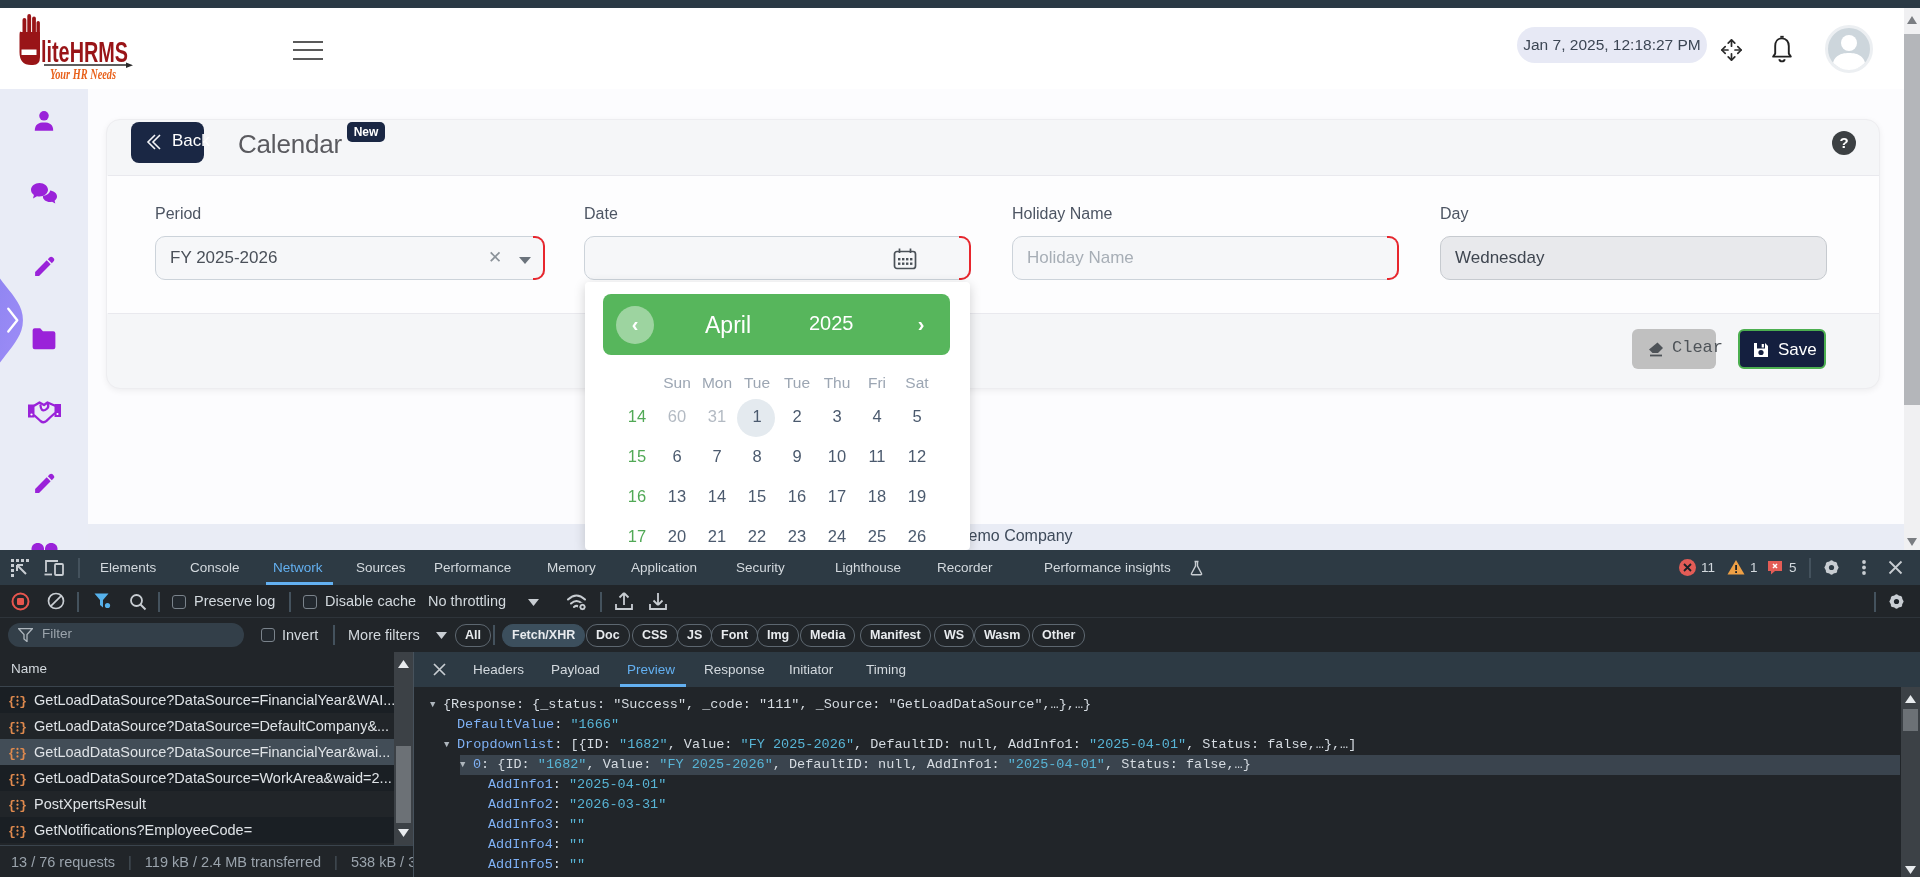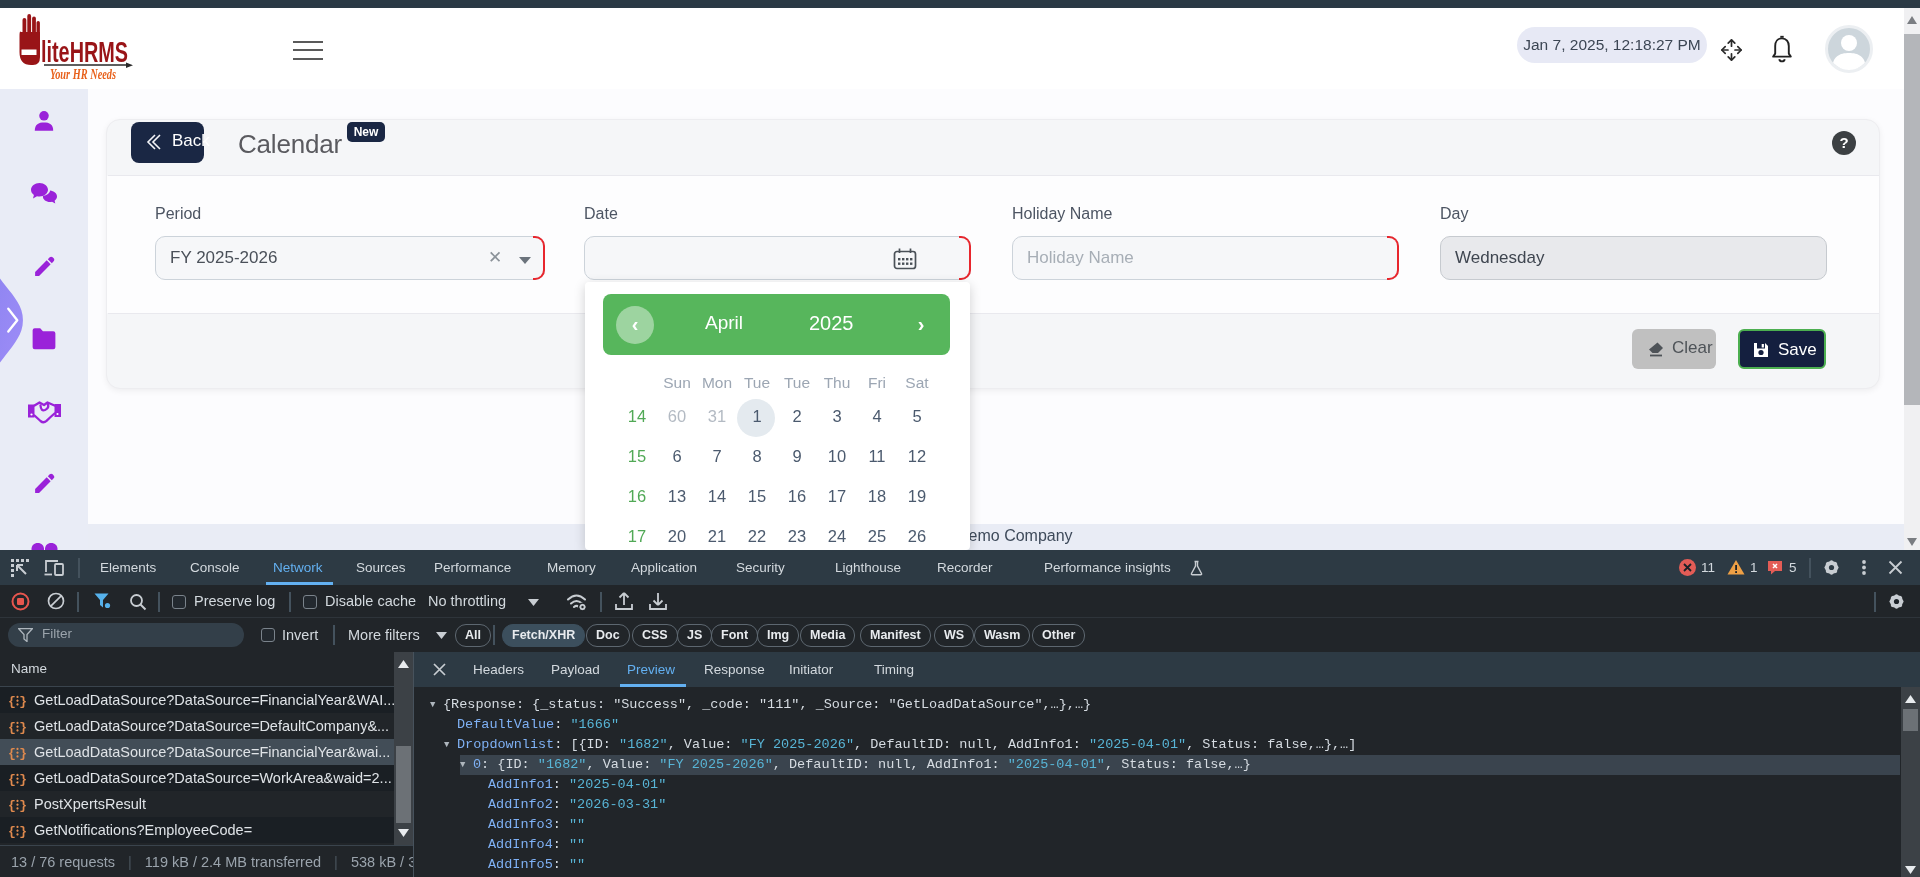--- a/index.html
+++ b/index.html
@@ -31,21 +31,21 @@
 #newbadge { left:347px; top:122px; width:38px; height:20px; background:#1a2744; border-radius:5px; color:#fff; font-size:12px; font-weight:bold; text-align:center; line-height:20px; }
 #helpbtn { left:1832px; top:131px; width:24px; height:24px; background:#3c4043; border-radius:50%; color:#fff; font-size:15px; font-weight:bold; text-align:center; line-height:24px; }
 #carddiv1 { left:108px; top:175px; width:1771px; height:1px; background:#e9e9ee; }
 #carddiv2 { left:108px; top:313px; width:1771px; height:1px; background:#e9e9ee; }
 
 .flabel { font-size:16px; color:#4d5563; }
 .finput { height:44px; background:#f6f7f9; border:1px solid #ccd3da; border-radius:10px; }
 .redright { position:absolute; right:-1px; top:-1px; width:12px; height:44px; border:2.5px solid #e8262d; border-left:none; border-radius:0 10px 10px 0; }
 
 
-#clearbtn { left:1632px; top:329px; width:84px; height:40px; background:#c0c0c0; border-radius:6px; color:#4e5358; font-size:17px; }
+#clearbtn { left:1632px; top:329px; width:84px; height:40px; background:#c0c0c0; border-radius:6px; color:#4e5358; font-size:17px;font-family:Liberation Mono, monospace; }
 #savebtn { left:1738px; top:329px; width:88px; height:40px; background:#141f3f; border:2px solid #4caf50; border-radius:6px; color:#fff; font-size:17px; }
 
 
 #calpopup { left:585px; top:282px; width:385px; height:268px; background:#ffffff; border-radius:4px; box-shadow:0 3px 12px rgba(0,0,0,.18); z-index:5; }
 .caldow { position:absolute; top:92px; font-size:15.5px; color:#9ca6b3; width:40px; text-align:center; }
 .calwk { position:absolute; width:40px; text-align:center; font-size:16.5px; color:#51a956; }
 .caldate { position:absolute; width:40px; text-align:center; font-size:16.5px; color:#4b5a6e; }
 .calmuted { color:#b3bac3; }
 
 
@@ -236,21 +236,21 @@
         <rect x="9.7" y="3" width="2.2" height="3.5" fill="#ffffff"></rect>
         <circle cx="9" cy="11.5" r="2.6" fill="#141f3f"></circle>
       </svg>
     <span style="position:absolute;left:38px;top:9px;">Save</span>
   </div>
 
   <div class="abs" id="calpopup">
     <div style="position:absolute;left:18px;top:12px;width:347px;height:61px;background:#57b65c;border-radius:8px;">
       <div style="position:absolute;left:13px;top:12px;width:38px;height:38px;border-radius:50%;background:rgba(255,255,255,.42);"></div>
       <span style="position:absolute;left:13px;top:12px;width:38px;height:38px;text-align:center;line-height:36px;color:#fff;font-size:20px;font-weight:bold;">‹</span>
-      <span style="position:absolute;left:102px;top:18px;color:#fff;font-size:19px;">April</span>
+      <span style="position:absolute;left:102px;top:18px;color:#fff;font-size:23px;">April</span>
       <span style="position:absolute;left:206px;top:18px;color:#fff;font-size:20px;">2025</span>
       <span style="position:absolute;left:299px;top:12px;width:38px;height:38px;text-align:center;line-height:36px;color:#fff;font-size:20px;font-weight:bold;">›</span>
     </div>
     <div style="position:absolute;left:152px;top:117px;width:38px;height:38px;border-radius:50%;background:#e4eaef;"></div>
     <div class="caldow" style="left:72px;">Sun</div>
     <div class="caldow" style="left:112px;">Mon</div>
     <div class="caldow" style="left:152px;">Tue</div>
     <div class="caldow" style="left:192px;">Tue</div>
     <div class="caldow" style="left:232px;">Thu</div>
     <div class="caldow" style="left:272px;">Fri</div>
@@ -490,21 +490,21 @@
   <div style="position:absolute;left:0;top:0;width:1506px;height:35px;background:#2d3a44;">
     <svg style="position:absolute;left:19px;top:11px;" width="13" height="13" viewBox="0 0 13 13">
         <path d="M1 1 L12 12 M12 1 L1 12" stroke="#c8cdd2" stroke-width="1.7"></path>
       </svg>
     <span class="dttab" style="left:59px;">Headers</span>
     <span class="dttab" style="left:137px;">Payload</span>
     <span class="dttab" style="left:213px;color:#63b0f1;">Preview</span>
     <div style="position:absolute;left:206px;top:32px;width:66px;height:3px;background:#63b0f1;"></div>
     <span class="dttab" style="left:290px;">Response</span>
     <span class="dttab" style="left:375px;">Initiator</span>
-    <span class="dttab" style="left:452px;margin-left:8px;">Timing</span>
+    <span class="dttab" style="left:452px;">Timing</span>
   </div>
   <div class="jline" style="left:16px;top:43px;"><span class="jarr">▼</span>{Response: {_status: "Success", _code: "111", _Source: "GetLoadDataSource",…},…}</div>
   <div class="jline" style="left:43px;top:63px;"><span class="jkey">DefaultValue</span>: <span class="jval">"1666"</span></div>
   <div class="jline" style="left:30px;top:83px;"><span class="jarr">▼</span><span class="jkey">Dropdownlist</span>: [{ID: <span class="jval">"1682"</span>, Value: <span class="jval">"FY 2025-2026"</span>, DefaultID: null, AddInfo1: <span class="jval">"2025-04-01"</span>, Status: false,…},…]</div>
   <div class="jline" style="left:46px;top:103px;width:1440px;background:#3a444e;"><span class="jarr">▼</span><span class="jkey">0</span>: {ID: <span class="jval">"1682"</span>, Value: <span class="jval">"FY 2025-2026"</span>, DefaultID: null, AddInfo1: <span class="jval">"2025-04-01"</span>, Status: false,…}</div>
   <div class="jline" style="left:74px;top:123px;"><span class="jkey">AddInfo1</span>: <span class="jval">"2025-04-01"</span></div>
   <div class="jline" style="left:74px;top:143px;"><span class="jkey">AddInfo2</span>: <span class="jval">"2026-03-31"</span></div>
   <div class="jline" style="left:74px;top:163px;"><span class="jkey">AddInfo3</span>: <span class="jval">""</span></div>
   <div class="jline" style="left:74px;top:183px;"><span class="jkey">AddInfo4</span>: <span class="jval">""</span></div>
   <div class="jline" style="left:74px;top:203px;"><span class="jkey">AddInfo5</span>: <span class="jval">""</span></div>

